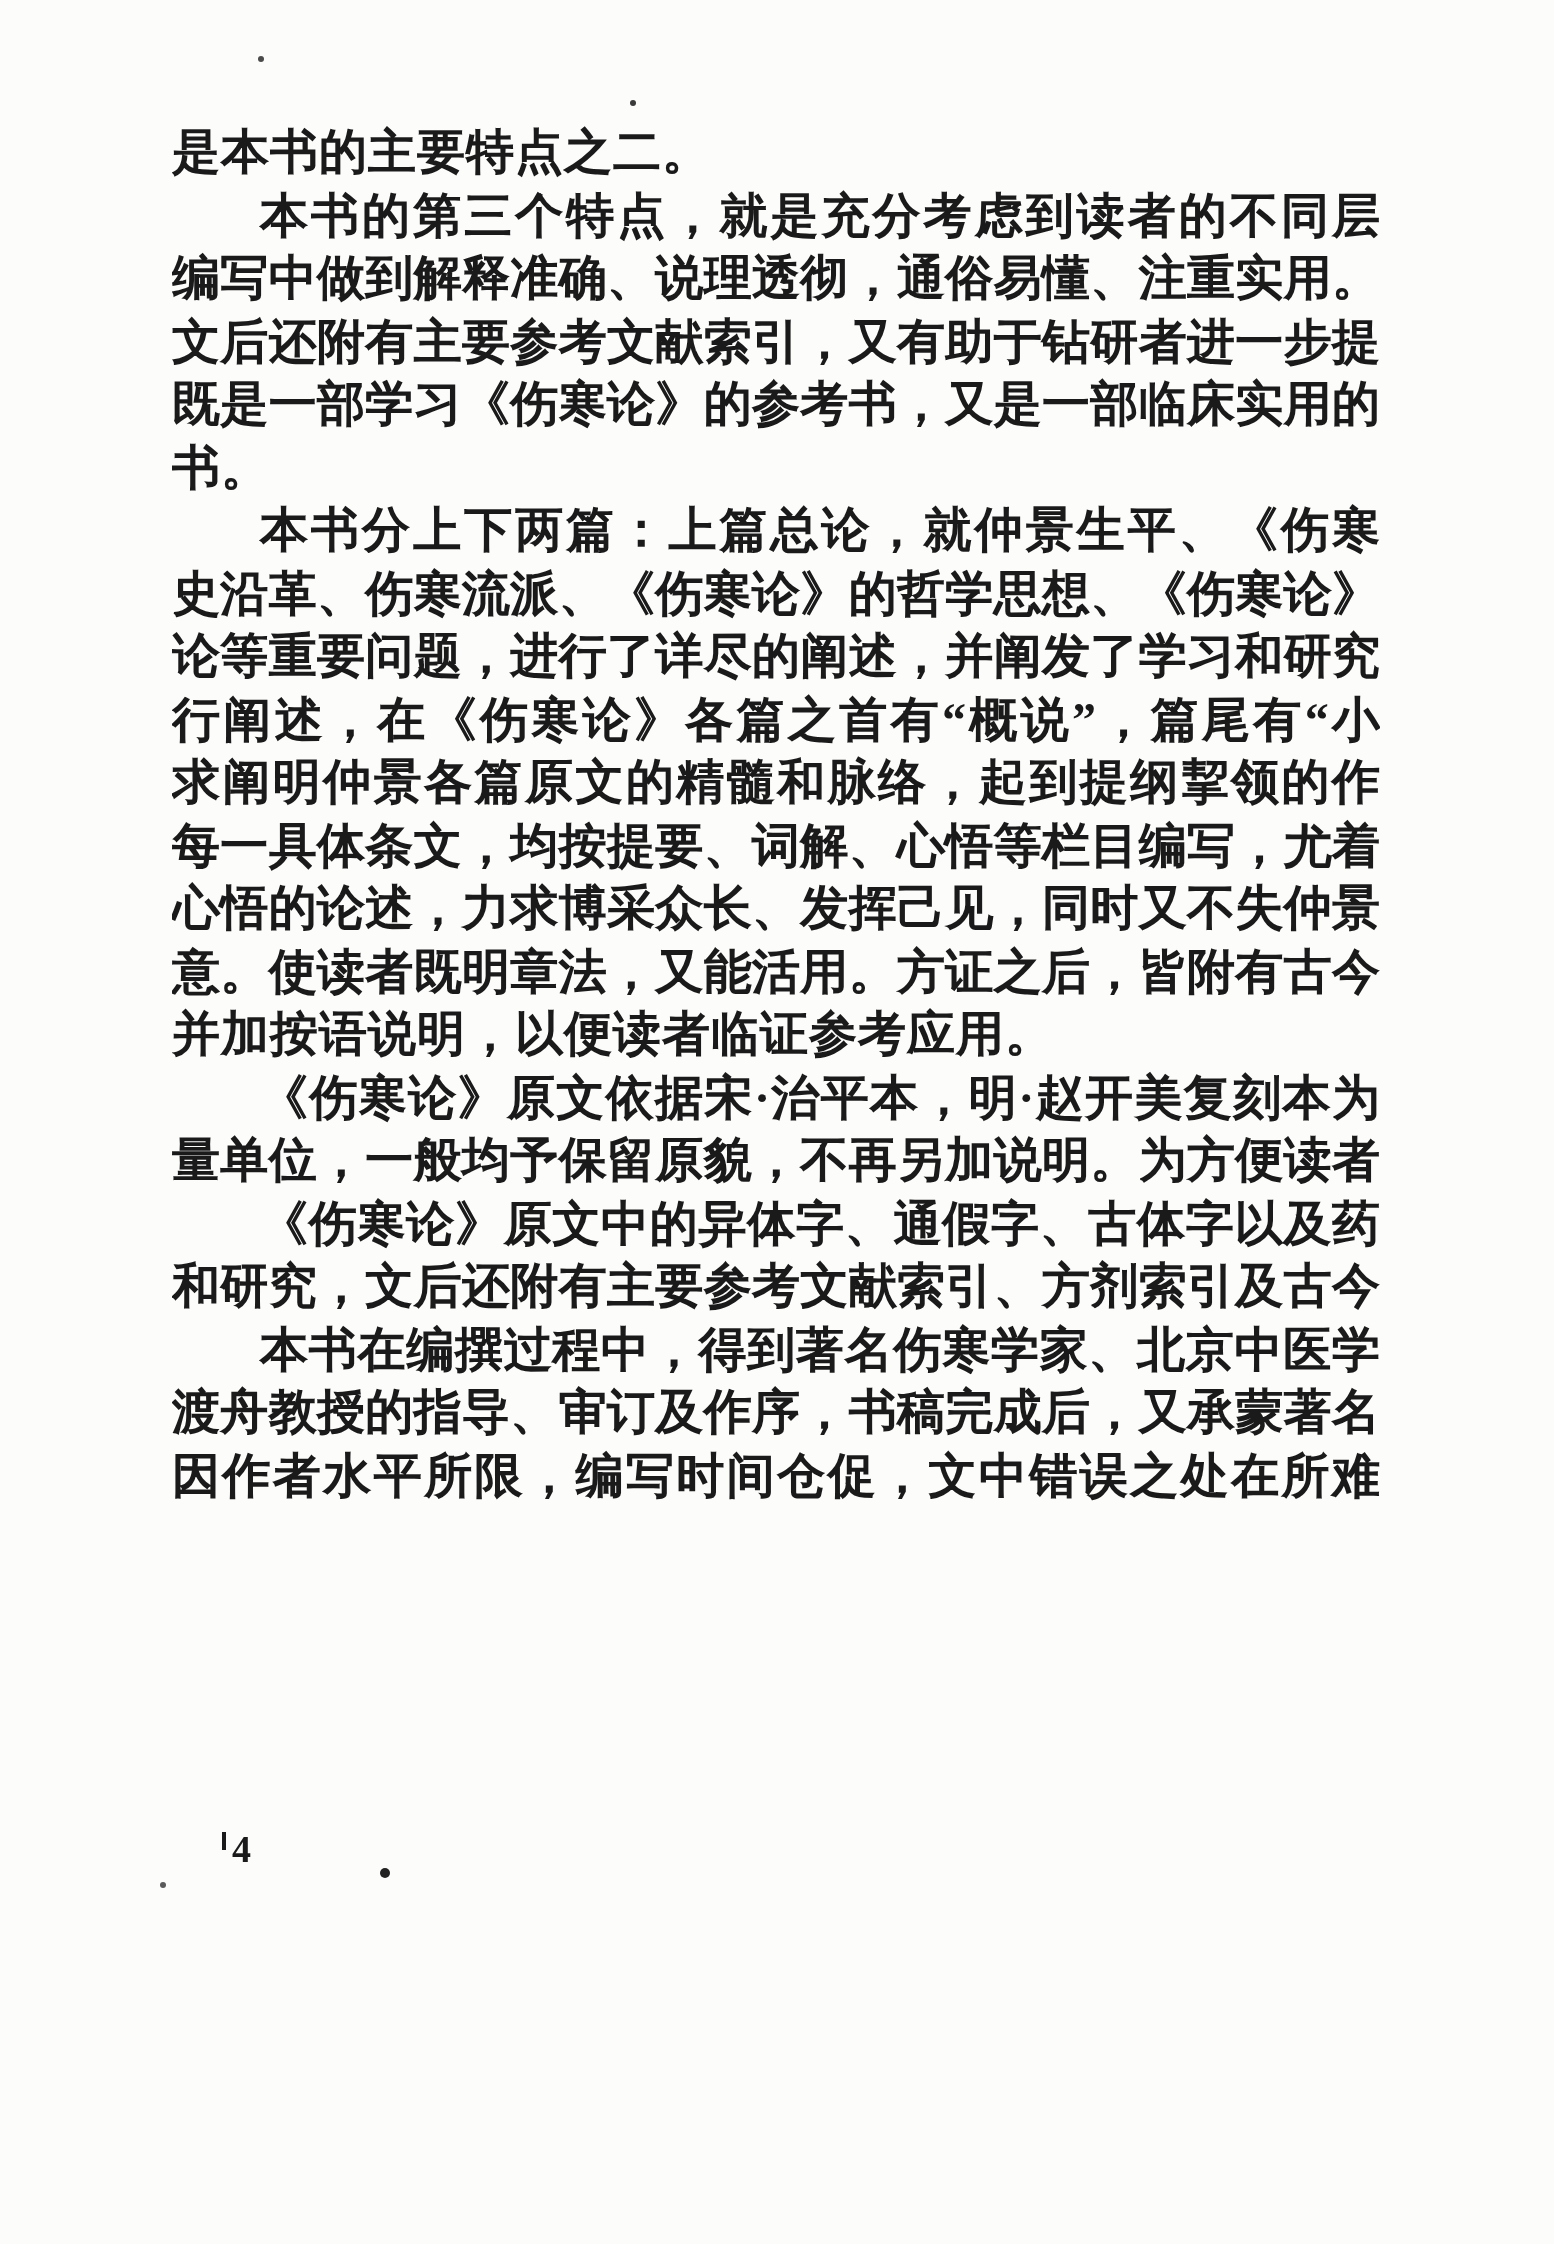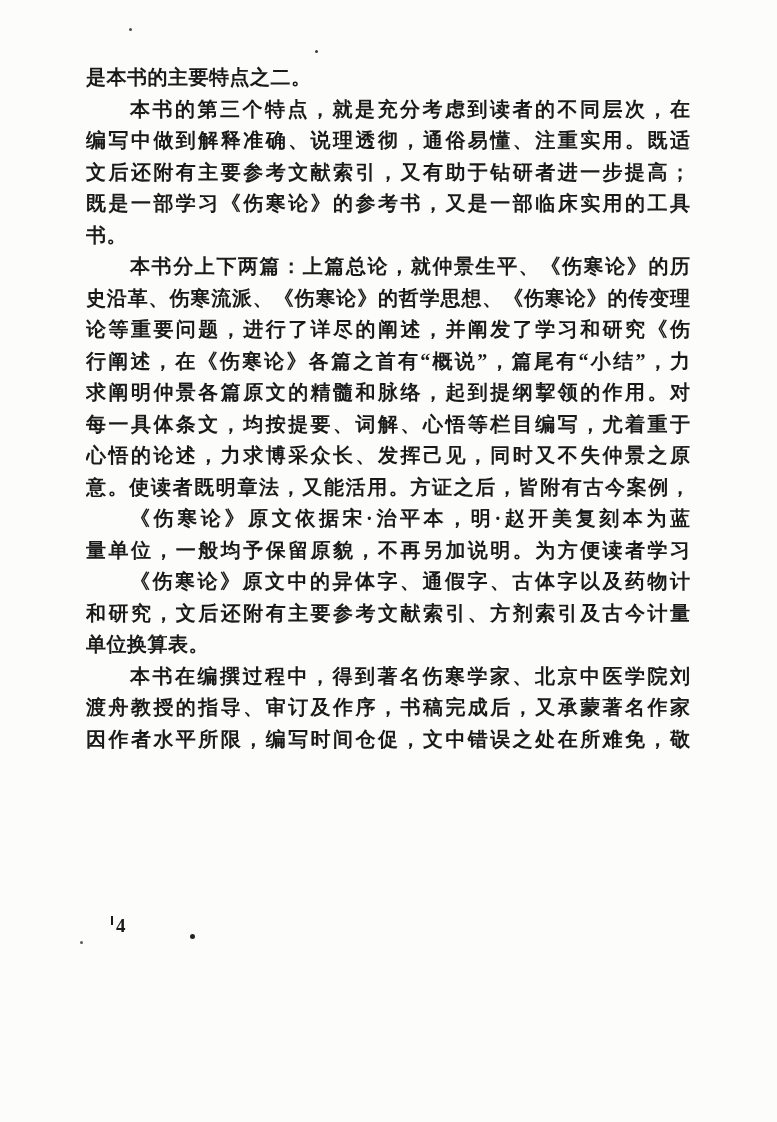--- a/index.html
+++ b/index.html
@@ -20,21 +20,21 @@
     font-family: "Liberation Serif", "DejaVu Serif", serif;
     color: var(--ink, #1a1a1a);
   }
   .text-block {
     position: absolute;
     left: 86px;
     top: 62px;
     width: 604px;
   }
   .line {
-    font-size: 20px;
+    font-size: 24px;
     line-height: 31.5px;
     height: 31.5px;
     font-weight: 600;
     letter-spacing: 0.5px;
     overflow: hidden;
   }
   .line.justify {
     text-align: justify;
     text-align-last: justify;
     letter-spacing: 0;
@@ -84,25 +84,25 @@
       <div class="line justify">既是一部学习《伤寒论》的参考书，又是一部临床实用的工具</div>
       <div class="line">书。</div>
       <div class="line justify indent">本书分上下两篇：上篇总论，就仲景生平、《伤寒论》的历</div>
       <div class="line justify">史沿革、伤寒流派、《伤寒论》的哲学思想、《伤寒论》的传变理</div>
       <div class="line justify">论等重要问题，进行了详尽的阐述，并阐发了学习和研究《伤</div>
       <div class="line justify">行阐述，在《伤寒论》各篇之首有“概说”，篇尾有“小结”，力</div>
       <div class="line justify">求阐明仲景各篇原文的精髓和脉络，起到提纲挈领的作用。对</div>
       <div class="line justify">每一具体条文，均按提要、词解、心悟等栏目编写，尤着重于</div>
       <div class="line justify">心悟的论述，力求博采众长、发挥己见，同时又不失仲景之原</div>
       <div class="line justify">意。使读者既明章法，又能活用。方证之后，皆附有古今案例，</div>
+      <div class="line">并加按语说明，以便读者临证参考应用。</div>
       <div class="line justify indent">《伤寒论》原文依据宋·治平本，明·赵开美复刻本为蓝</div>
       <div class="line justify">量单位，一般均予保留原貌，不再另加说明。为方便读者学习</div>
       <div class="line justify indent">《伤寒论》原文中的异体字、通假字、古体字以及药物计</div>
       <div class="line justify">和研究，文后还附有主要参考文献索引、方剂索引及古今计量</div>
-      <div class="line">单位换算表。</div>
       <div class="line justify indent">本书在编撰过程中，得到著名伤寒学家、北京中医学院刘</div>
       <div class="line justify">渡舟教授的指导、审订及作序，书稿完成后，又承蒙著名作家</div>
       <div class="line justify">因作者水平所限，编写时间仓促，文中错误之处在所难免，敬</div>
     </div>
 
   <div class="page-number-wrap">
     <span class="tick"></span>
     <span class="page-number-text">4</span>
   </div>
 

